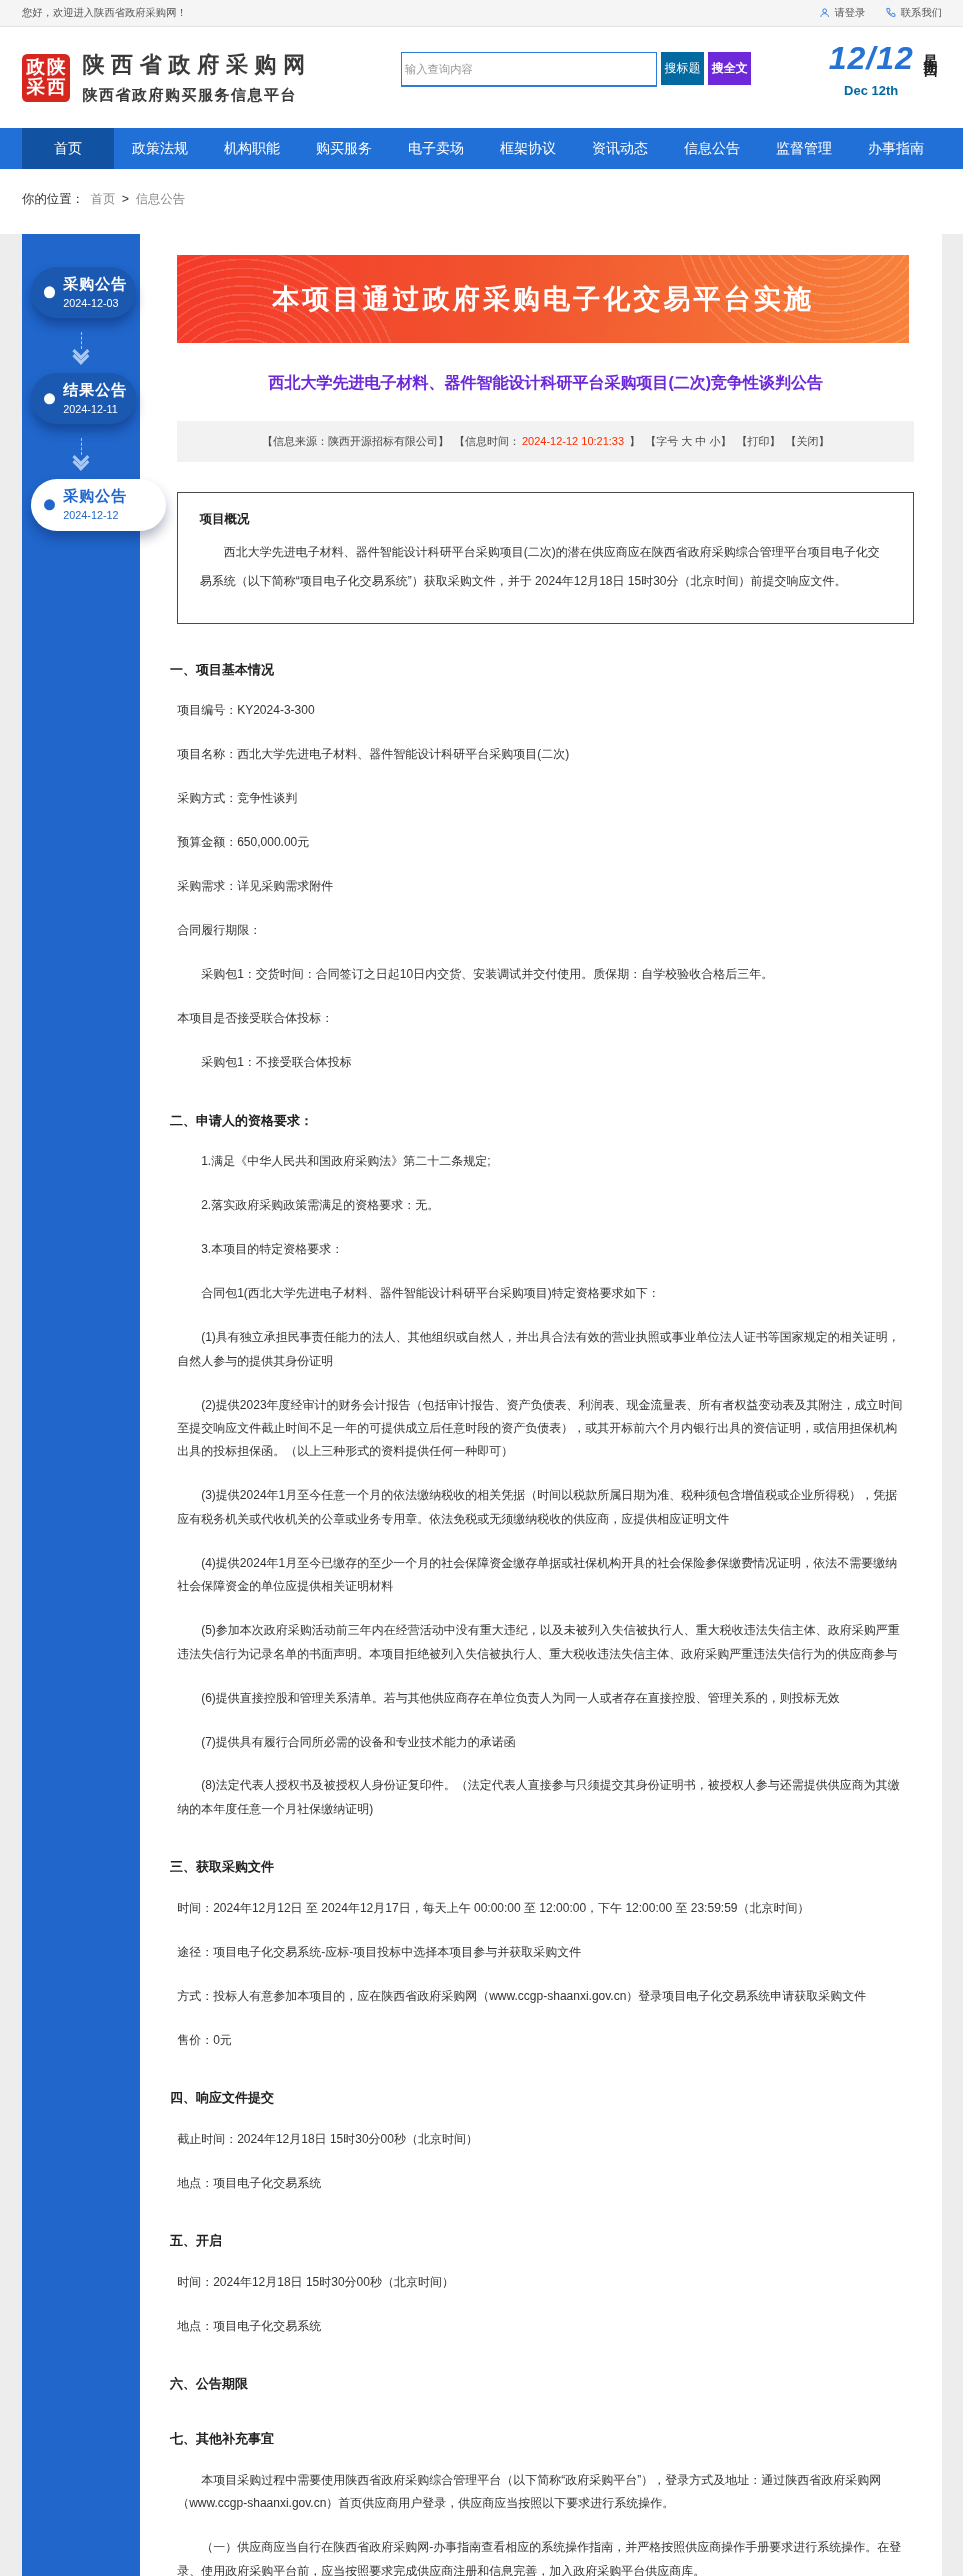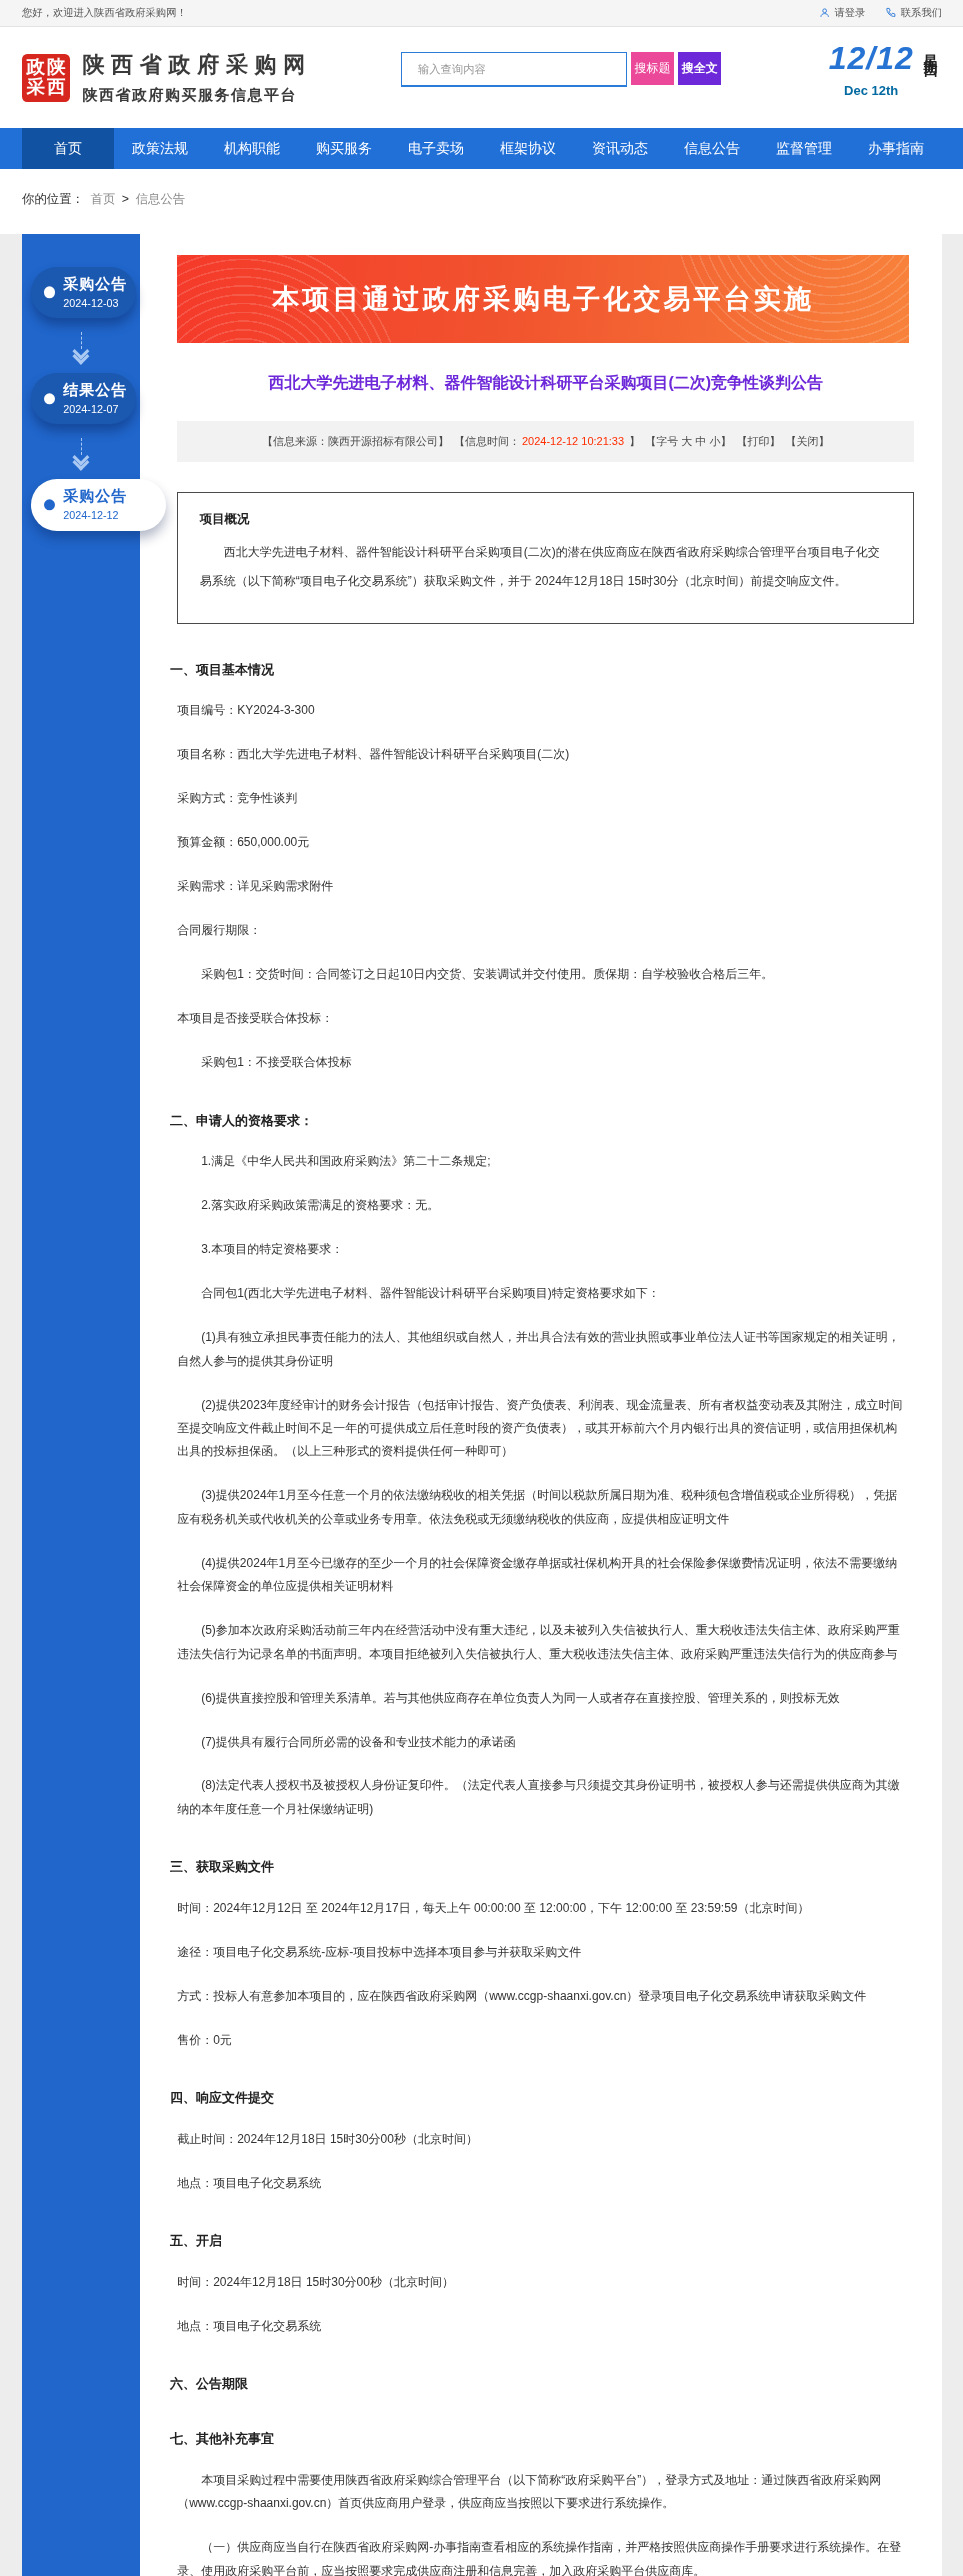--- a/index.html
+++ b/index.html
@@ -19,25 +19,25 @@
   .header .inner { position:relative; height:100%; display:flex; align-items:center; }
   .logo { width:48px; height:48px; background:#d6261d; border-radius:5.2px; display:grid;
           grid-template-columns:1fr 1fr; grid-template-rows:1fr 1fr; padding:3.6px;
           color:#fff; font-family:"Liberation Serif","DejaVu Serif",serif; font-weight:700;
           font-size:18.5px; line-height:1; }
   .logo span { display:flex; align-items:center; justify-content:center; }
   .site-text { margin-left:12.4px; }
   .site-title { font-size:22px; font-weight:700; color:#3a3a3a; letter-spacing:6.7px; }
   .site-subtitle { font-size:15px; font-weight:600; color:#3a3a3a; margin-top:6.2px; letter-spacing:1.5px; }
   .search-wrap { position:absolute; left:379px; top:25px; display:flex; align-items:stretch; }
-  .search-input { width:226px; height:35px; border:1px solid #2b7bd9; border-bottom:2.1px solid #2b7bd9;
-                  font-size:11.3px; padding:0 16px; color:#333; outline:none; background:#fff; }
+  .search-input { width:256px; height:35px; border:1px solid #2b7bd9; border-bottom:2.1px solid #2b7bd9;
+                  font-size:11.3px; padding:0 3px; color:#333; outline:none; background:#fff; }
   .search-input::placeholder { color:#999; }
   .btn-search { width:43px; height:33px; border:none; color:#fff; font-size:12px; cursor:pointer; margin-left:4.1px; }
-  .btn-title { background:#ec4899; }
+  .btn-title { background:#0369a1; }
   .btn-full  { background:#6d28d9;font-weight:bold; }
   .date-block { position:absolute; right:2.1px; top:13.4px; display:flex; align-items:flex-start; }
   .date-left { text-align:center; }
   .date-md { font-size:32px; font-weight:700; font-style:italic; color:#2673d3; letter-spacing:1px; }
   .date-en { font-size:13px; font-weight:700; color:#0369a1; margin-top:5.2px; }
   .date-weekday { writing-mode:vertical-rl; font-size:14px; font-weight:700; color:#222;
                   margin-left:8.2px; letter-spacing:5.2px; margin-top:3.1px; }
 
   
   .navbar { background:#2170d8; height:41px; }
@@ -183,21 +183,21 @@
       <div class="pill-date">2024-12-03</div>
     </div>
     <div class="tl-arrow">
       <div class="tl-stem"></div>
         <div class="tl-chev"></div>
         <div class="tl-chev"></div>
     </div>
     <div class="pill">
       <span class="dot"></span>
       <div class="pill-title">结果公告</div>
-      <div class="pill-date">2024-12-07</div>
+      <div class="pill-date">2024-12-11</div>
     </div>
     <div class="tl-arrow">
       <div class="tl-stem"></div>
         <div class="tl-chev"></div>
         <div class="tl-chev"></div>
     </div>
     <div class="pill active">
       <span class="dot"></span>
       <div class="pill-title">采购公告</div>
       <div class="pill-date">2024-12-12</div>

